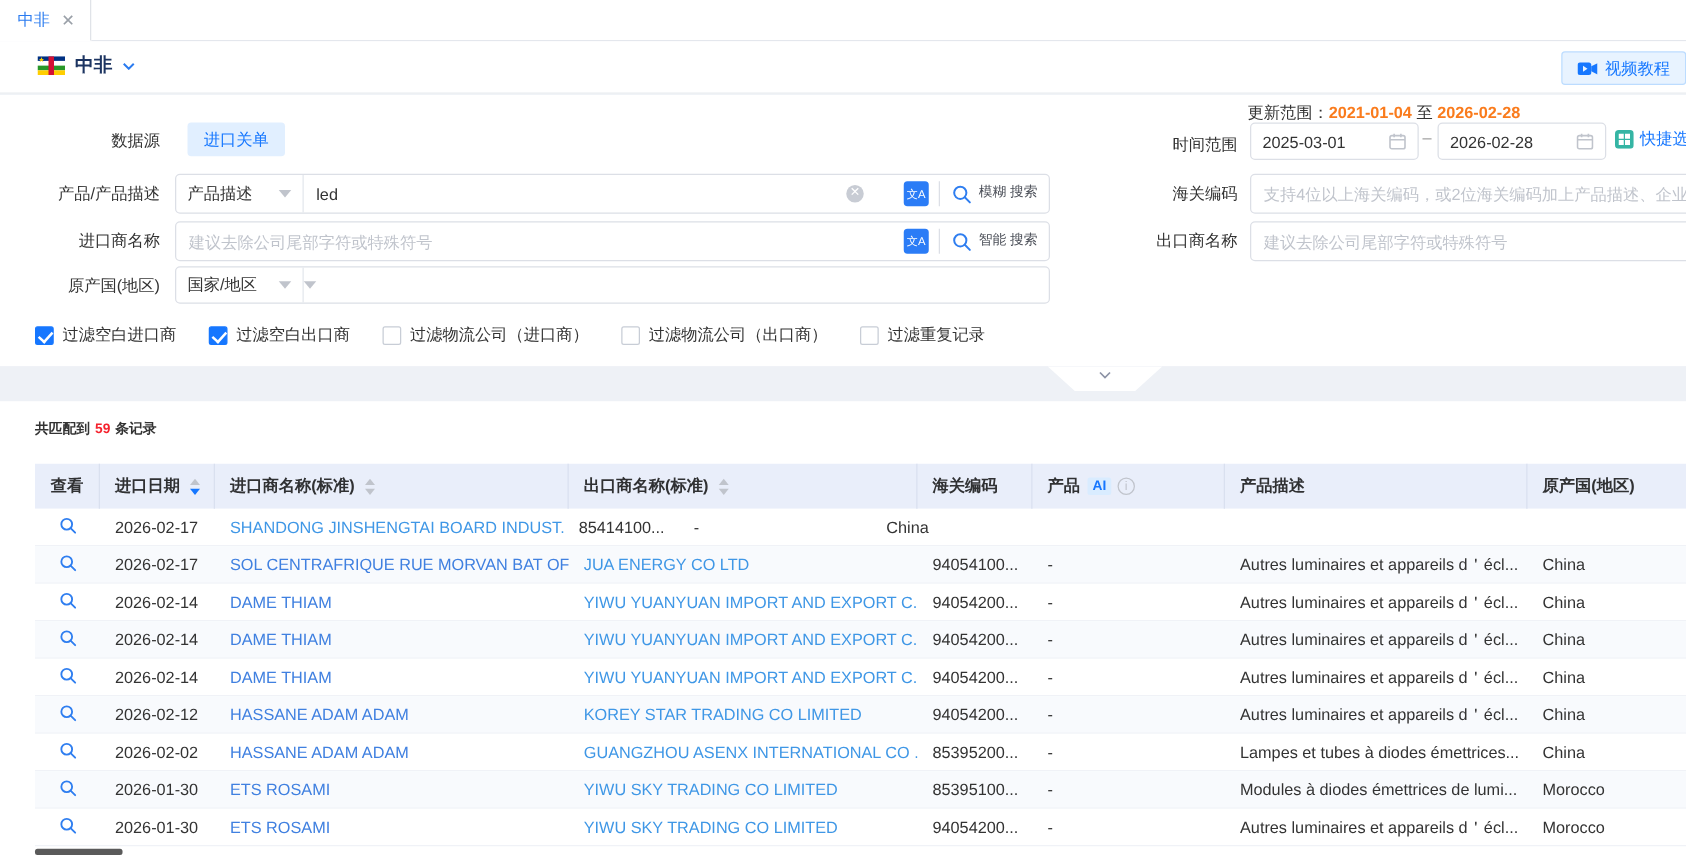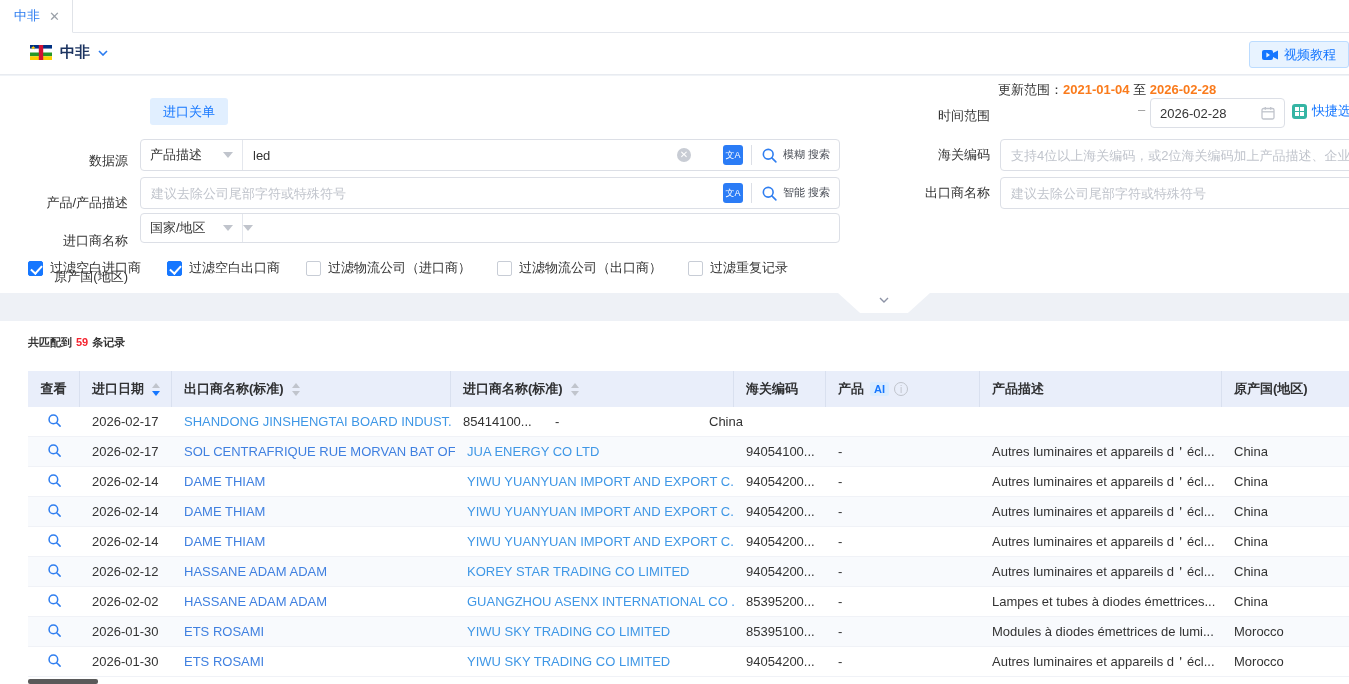--- a/index.html
+++ b/index.html
@@ -17,21 +17,21 @@
   
   .subheader { position:absolute; top:33px; left:0; width:100%; height:42px; background:#fff; border-bottom:1px solid #e8ebf0; }
   .country { position:absolute; left:30px; top:10px; display:flex; align-items:center; gap:8px; cursor:pointer; }
   .country-name { font-size:15px; font-weight:bold; color:#1c3461; }
   .caret-blue { width:10px; height:6px; display:inline-block; }
   .video-btn { position:absolute; right:0; top:8px; height:27px; display:flex; align-items:center; gap:6px; padding:0 12px;
                background:#e8f3ff; border:1px solid #bcdcff; border-radius:3px; color:#1677ff; font-size:13px; cursor:pointer; }
 
   
   .fpanel { position:absolute; top:76px; left:0; width:100%; height:217px; background:#fff; }
-  .llabel { position:absolute; left:20px; width:108px; text-align:right; color:#333;margin-top:48px; }
+  .llabel { position:absolute; left:20px; width:108px; text-align:right; color:#333; }
   .rlabel { position:absolute; left:900px; width:90px; text-align:right; color:#333; }
   .update-range { position:absolute; left:998px; top:5px; font-size:13px; color:#333; white-space:nowrap; }
   .update-range b { color:#fa7b1c; font-weight:bold; }
   .src-btn { position:absolute; left:150px; top:22px; height:27px; padding:0 13px; line-height:27px; background:#e1efff;
              color:#1677ff; border-radius:3px; cursor:pointer; }
   .fgroup { position:absolute; display:flex; align-items:center; border:1px solid #dcdfe6; border-radius:4px; background:#fff; height:32px; }
   .fselect { width:102px; height:100%; display:flex; align-items:center; justify-content:space-between; padding:0 9px;
              border-right:1px solid #e4e7ed; cursor:pointer; color:#333; }
   .caret-gray { width:0; height:0; border-left:5px solid transparent; border-right:5px solid transparent; border-top:6px solid #c0c4cc; }
   .fgroup input { flex:1; border:none; outline:none; font-size:13px; color:#333; padding:0 10px; height:100%;
@@ -134,20 +134,29 @@
     <div class="update-range">
       <span>更新范围：</span><b>2021-01-04</b>
       <span>至</span>
       <b>2026-02-28</b>
     </div>
 
     <div class="llabel" style="top:28px;">数据源</div>
     <div class="src-btn">进口关单</div>
 
     <div class="rlabel" style="top:31px;">时间范围</div>
+    <div class="dateinput" style="left:1000px; top:22px;">
+      <span>2025-03-01</span>
+      <svg width="14" height="14" viewBox="0 0 14 14">
+        <rect x="1" y="2.5" width="12" height="10.5" rx="1.5" fill="none" stroke="#c0c4cc" stroke-width="1.3"></rect>
+        <line x1="1" y1="5.8" x2="13" y2="5.8" stroke="#c0c4cc" stroke-width="1.3"></line>
+        <line x1="4.3" y1="1" x2="4.3" y2="3.8" stroke="#c0c4cc" stroke-width="1.3"></line>
+        <line x1="9.7" y1="1" x2="9.7" y2="3.8" stroke="#c0c4cc" stroke-width="1.3"></line>
+      </svg>
+    </div>
     <span class="date-dash">–</span>
     <div class="dateinput" style="left:1150px; top:22px;">
       <span>2026-02-28</span>
       <svg width="14" height="14" viewBox="0 0 14 14">
         <rect x="1" y="2.5" width="12" height="10.5" rx="1.5" fill="none" stroke="#c0c4cc" stroke-width="1.3"></rect>
         <line x1="1" y1="5.8" x2="13" y2="5.8" stroke="#c0c4cc" stroke-width="1.3"></line>
         <line x1="4.3" y1="1" x2="4.3" y2="3.8" stroke="#c0c4cc" stroke-width="1.3"></line>
         <line x1="9.7" y1="1" x2="9.7" y2="3.8" stroke="#c0c4cc" stroke-width="1.3"></line>
       </svg>
     </div>
@@ -255,34 +264,34 @@
           <div class="th center" style="width: 52px;">
             <span>查看</span>
           </div>
           <div class="th" style="width: 92px;">
             <span>进口日期</span>
             <span class="carets">
               <span class="car-up"></span>
               <span class="car-dn active"></span>
             </span>
           </div>
+          <div class="th" style="width: 283px;">
+            <span>进口商名称(标准)</span>
+            <span class="carets">
+              <span class="car-up"></span>
+              <span class="car-dn"></span>
+            </span>
+          </div>
           <div class="th" style="width: 279px;">
             <span>出口商名称(标准)</span>
             <span class="carets">
               <span class="car-up"></span>
               <span class="car-dn"></span>
             </span>
           </div>
-          <div class="th" style="width: 283px;">
-            <span>进口商名称(标准)</span>
-            <span class="carets">
-              <span class="car-up"></span>
-              <span class="car-dn"></span>
-            </span>
-          </div>
           <div class="th" style="width: 92px;">
             <span>海关编码</span>
           </div>
           <div class="th" style="width: 154px;">
             <span>产品</span>
             <span class="ai-badge">AI</span>
             <i class="info-ic">i</i>
           </div>
           <div class="th" style="width: 242px;">
             <span>产品描述</span>

